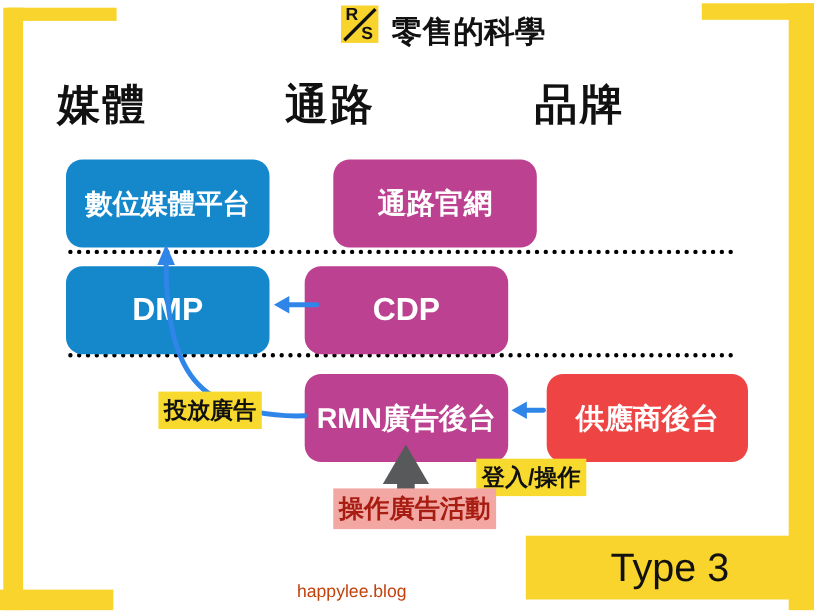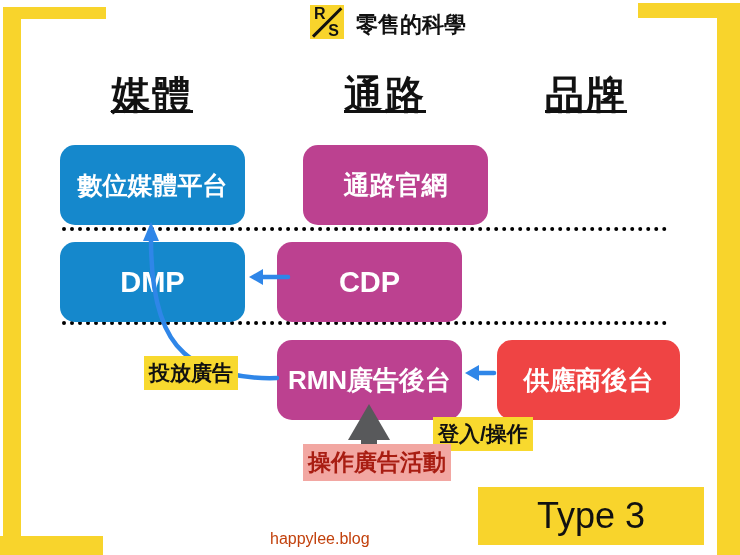--- a/index.html
+++ b/index.html
@@ -12,26 +12,26 @@
   .f-tr{left:638px;top:3px;width:102px;height:15px;}
   .f-left{left:3px;top:7px;width:18px;height:548px;}
   .f-right{left:717px;top:3px;width:23px;height:552px;}
   .f-bl{left:0;top:536px;width:103px;height:19px;}
 
   
   .logo{position:absolute;left:310px;top:5px;width:34px;height:34px;background:#F8D42C;}
   .logo .r{position:absolute;left:4px;top:0px;font-weight:bold;font-size:16px;color:#111;line-height:17px;}
   .logo .s{position:absolute;right:5px;bottom:0px;font-weight:bold;font-size:16px;color:#111;line-height:17px;}
   .logo .slash{position:absolute;left:-3px;top:16px;width:40px;height:2.5px;background:#111;transform:rotate(-45deg);}
-  .brand-name{position:absolute;left:356px;top:10px;font-size:22px;font-weight:700;color:#111;}
+  .brand-name{position:absolute;left:356px;top:10px;font-size:28px;font-weight:700;color:#111;}
 
   
-  .col-header{position:absolute;top:68px;width:200px;text-align:center;
-              font-size:39px;font-weight:700;color:#111;letter-spacing:2px;text-decoration:underline;}
-  .ch-media{left:52px;} .ch-channel{left:285px;} .ch-brand{left:486px;}
+  .col-header{position:absolute;top:68px;width:200px;text-align:left;
+              font-size:39px;font-weight:700;color:#111;letter-spacing:2px;}
+  .ch-media{left:52px;} .ch-channel{left:259px;} .ch-brand{left:486px;}
 
   
   .node{position:absolute;width:185px;height:80px;border-radius:15px;z-index:10;
         display:flex;align-items:center;justify-content:center;
         color:#fff;font-weight:700;text-align:center;}
   .n-dm{left:60px;top:145px;font-size:25px;}
   .n-cw{left:277px;top:145px;font-size:26px;}
   .n-dmp{left:60px;top:242px;font-size:29px;}
   .n-cdp{left:277px;top:242px;font-size:29px;}
   .n-rmn{left:277px;top:340px;font-size:26px;}
@@ -44,21 +44,21 @@
   
   .tag{position:absolute;font-weight:700;padding:3px 5px;z-index:60;white-space:nowrap;}
   .t-place{left:144px;top:356px;font-size:21px;}
   .t-login{left:433px;top:417px;font-size:21px;}
   .t-operate{left:303px;top:444px;font-size:23px;}
 
   
   .overlay{position:absolute;left:0;top:0;z-index:50;pointer-events:none;}
 
   
-  .type3{position:absolute;left:478px;top:487px;width:226px;height:58px;background:#F8D42C;z-index:70;
+  .type3{position:absolute;left:478px;top:487px;width:262px;height:58px;background:#F8D42C;z-index:70;
          display:flex;align-items:center;justify-content:center;font-size:36px;color:#111;}
   .site{position:absolute;left:270px;top:530px;width:200px;text-align:left;
         font-size:16px;color:#c2410c;z-index:70;}
 </style>
 </head>
 <body>
 
 <div class="canvas">
 
   <div class="yf f-tl"></div>

